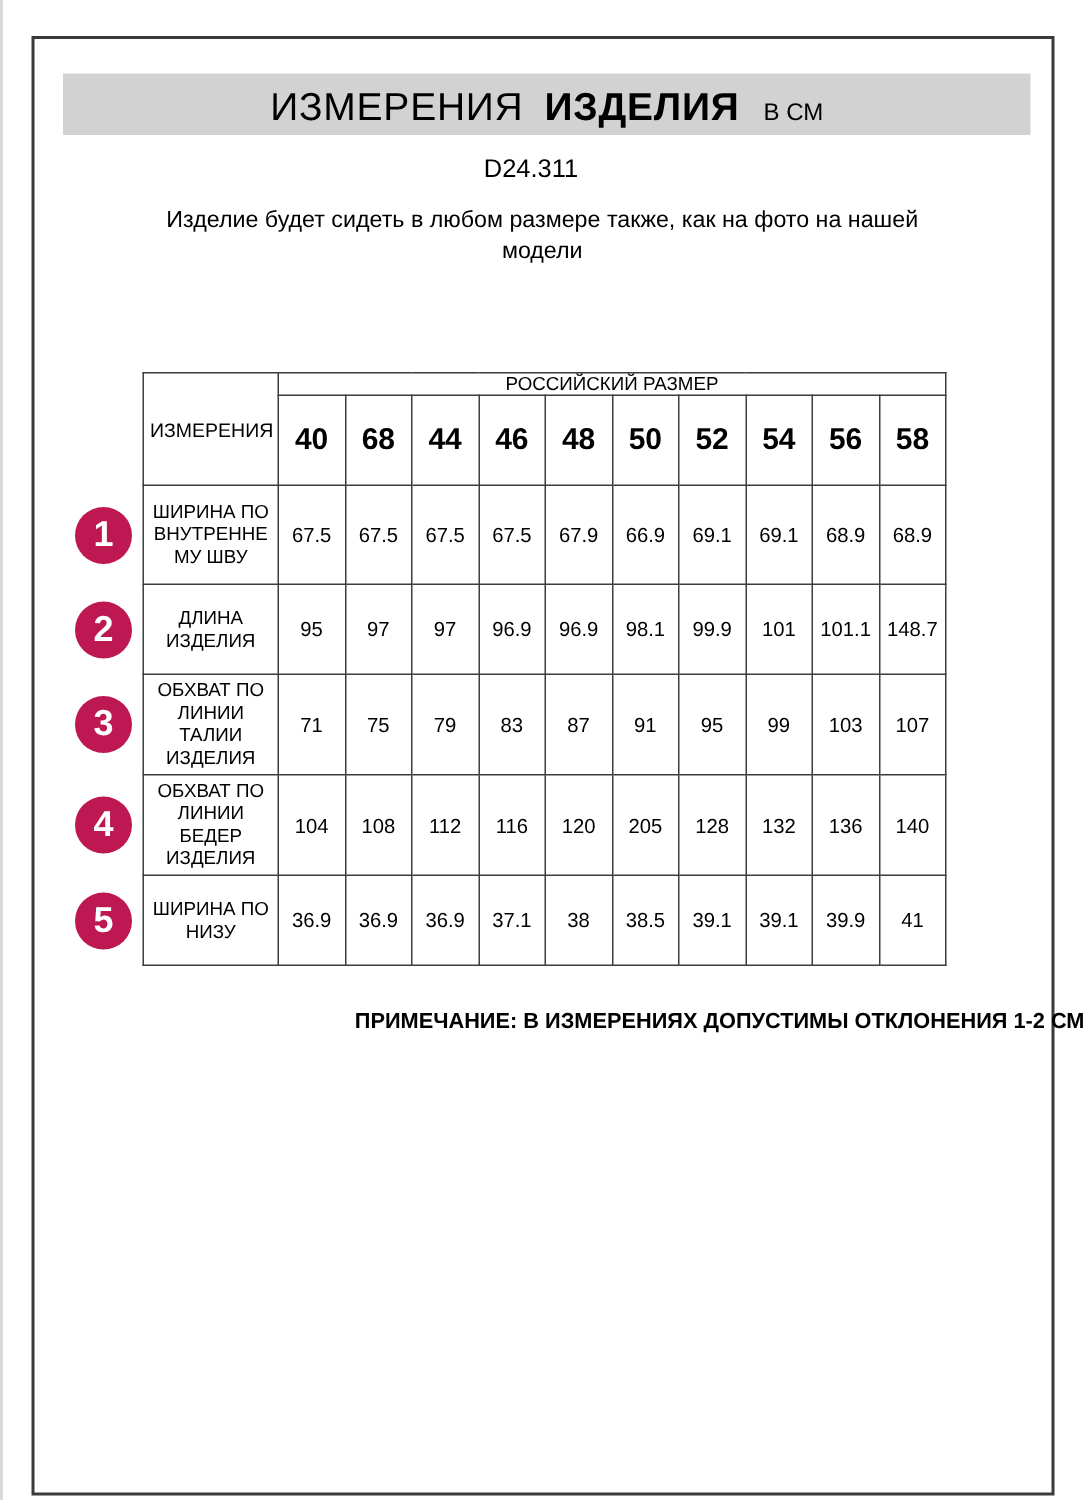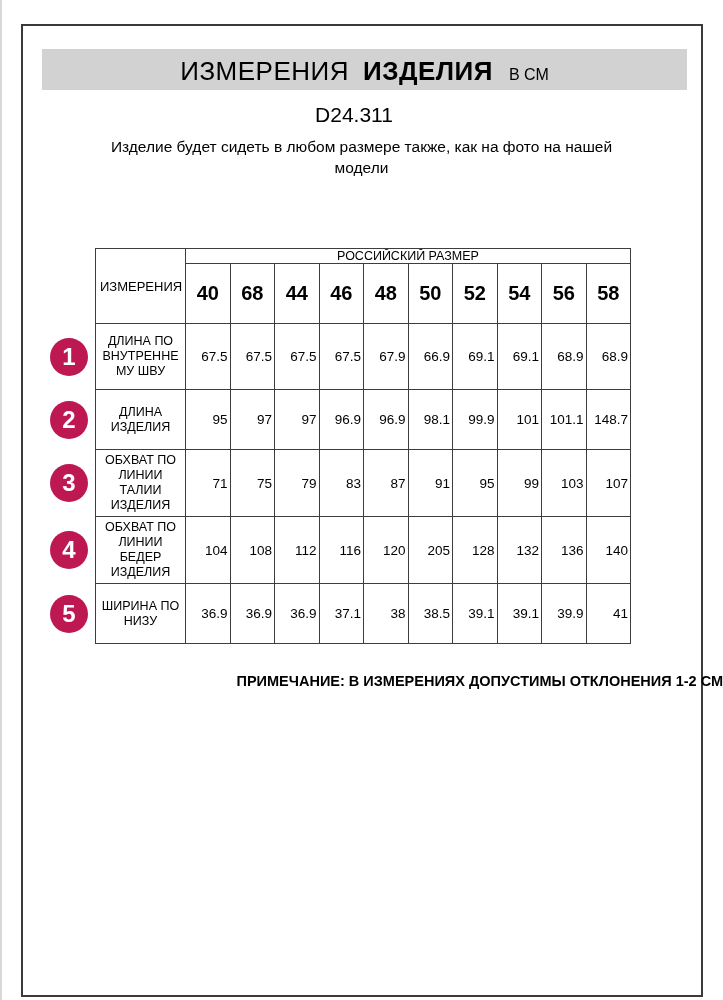--- a/index.html
+++ b/index.html
@@ -24,21 +24,21 @@
     position:absolute;left:42px;top:49px;width:645px;height:41px;
     background:var(--bar-bg);
     display:flex;align-items:baseline;justify-content:center;
     padding-top:7px;
   }
   .title-regular{font-size:26px;letter-spacing:0.5px;font-weight:normal;}
   .title-bold{font-size:26px;font-weight:bold;margin-left:14px;letter-spacing:0.5px;text-align:center;}
   .title-unit{font-size:16px;margin-left:16px;font-weight:normal;}
   .product-code{
     position:absolute;left:0;top:103px;width:708px;
-    text-align:center;font-size:21px;
+    text-align:center;font-size:17px;
   }
   .subtitle{
     position:absolute;left:96px;top:136px;width:531px;
     text-align:center;font-size:15.5px;line-height:21px;
   }
   .table-wrap{position:absolute;left:95px;top:248px;}
   table{
     border-collapse:collapse;table-layout:fixed;width:535px;background:#fff;
   }
   th,td{
@@ -46,21 +46,21 @@
     text-align:center;vertical-align:middle;
     padding:2px;overflow:hidden;
   }
   th.corner{font-size:13px;font-weight:normal;padding:2px 4px;}
   th.size-group{height:15px;font-size:12.5px;font-weight:normal;padding:0 2px;}
   th.size{height:60px;font-size:20px;font-weight:bold;}
   td.label{
     font-size:12.5px;line-height:15px;padding:3px 4px;
     overflow-wrap:break-word;word-break:break-word;
   }
-  td.val{font-size:13.5px;text-align:right;}
+  td.val{font-size:13.5px;}
   tbody tr:nth-child(1){height:66px;}
   tbody tr:nth-child(2){height:60px;}
   tbody tr:nth-child(3){height:65px;}
   tbody tr:nth-child(4){height:65px;}
   tbody tr:nth-child(5){height:60px;}
   .row-badge{
     position:absolute;left:50px;width:38px;height:38px;border-radius:50%;
     background:var(--accent);color:#ffffff;
     display:flex;align-items:center;justify-content:center;
     font-size:24px;font-weight:bold;
@@ -114,21 +114,21 @@
           <th class="size">48</th>
           <th class="size">50</th>
           <th class="size">52</th>
           <th class="size">54</th>
           <th class="size">56</th>
           <th class="size">58</th>
         </tr>
     </thead>
     <tbody>
         <tr>
-          <td class="label">ДЛИНА ПО ВНУТРЕННЕМУ ШВУ</td>
+          <td class="label">ШИРИНА ПО ВНУТРЕННЕМУ ШВУ</td>
           <td class="val">67.5</td>
           <td class="val">67.5</td>
           <td class="val">67.5</td>
           <td class="val">67.5</td>
           <td class="val">67.9</td>
           <td class="val">66.9</td>
           <td class="val">69.1</td>
           <td class="val">69.1</td>
           <td class="val">68.9</td>
           <td class="val">68.9</td>

